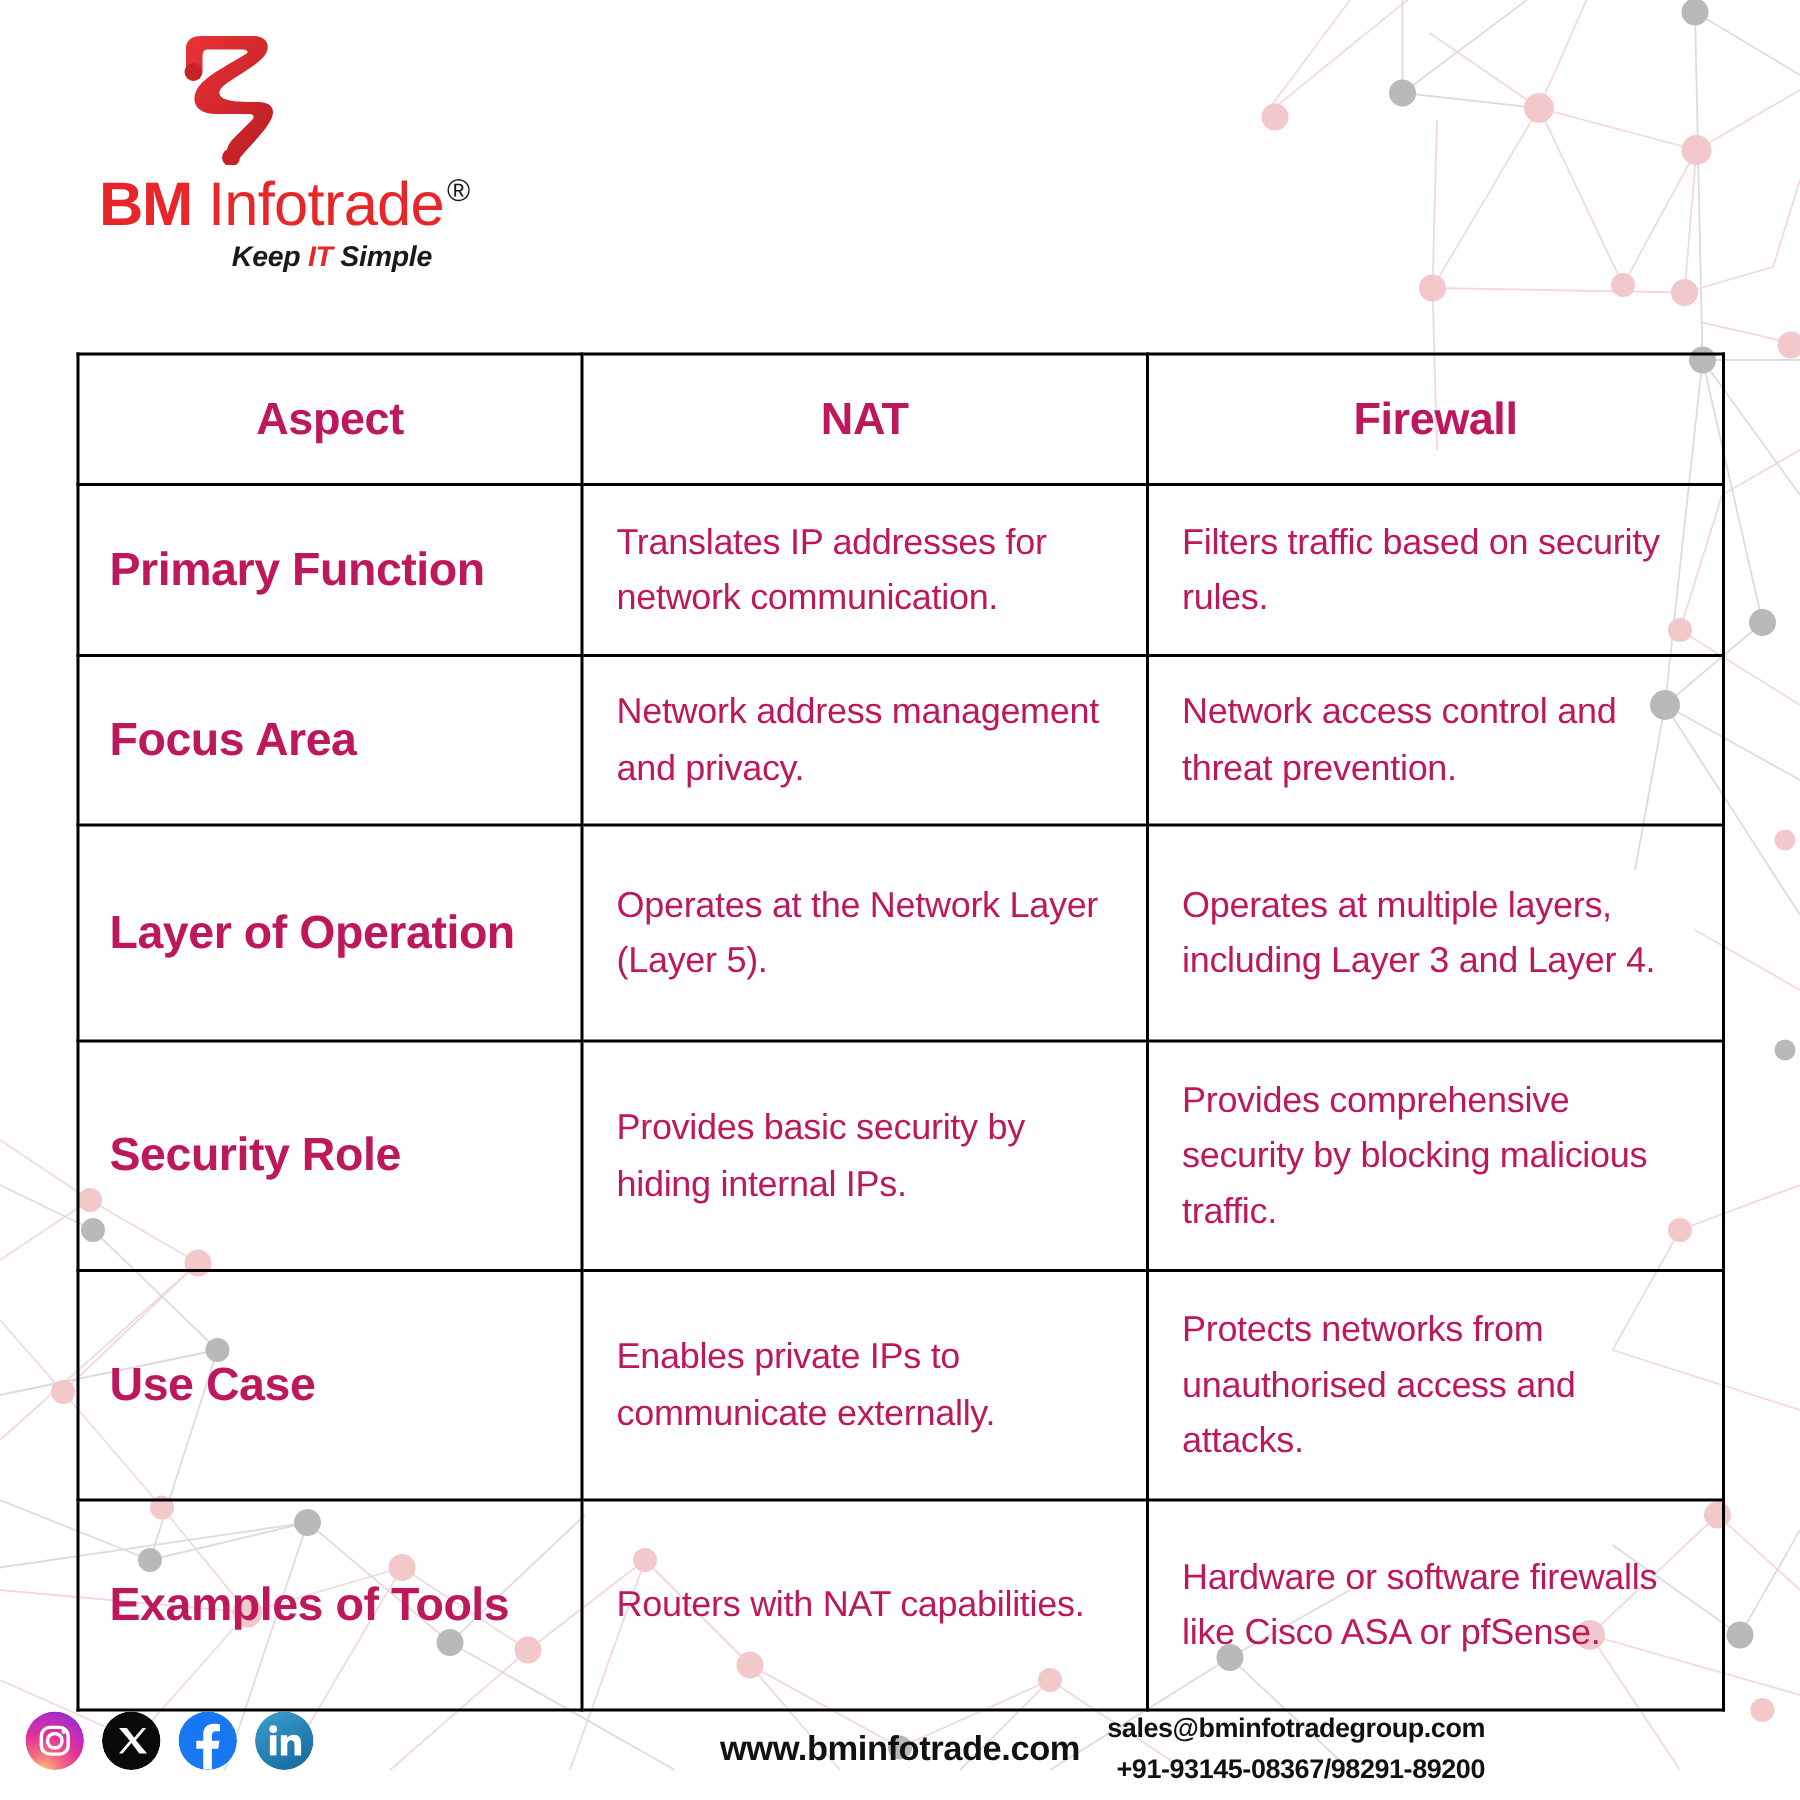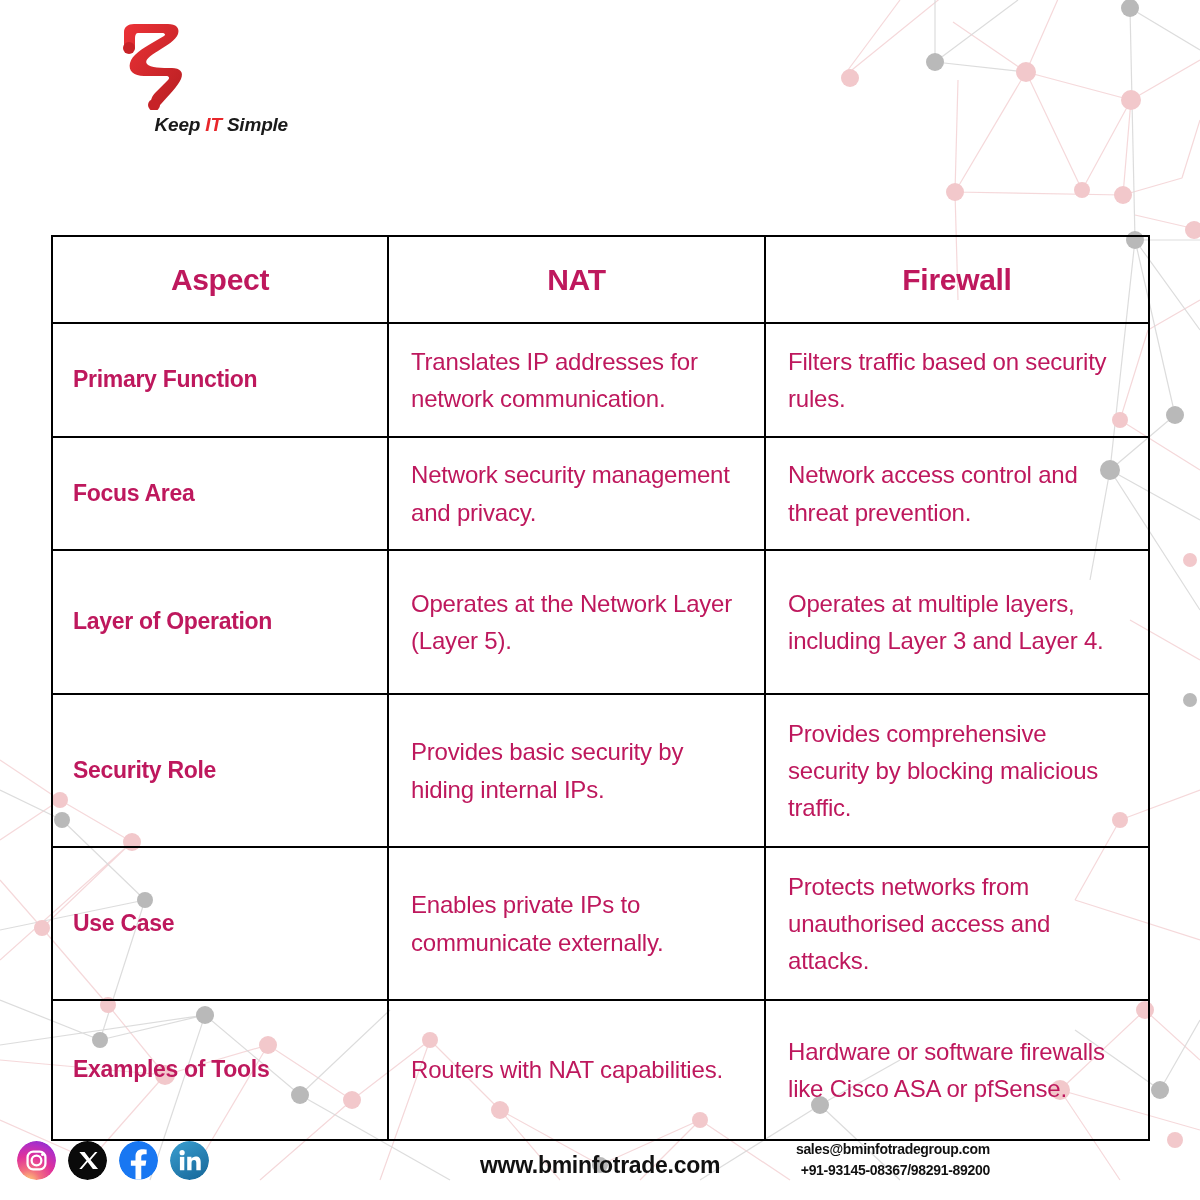--- a/index.html
+++ b/index.html
@@ -107,21 +107,21 @@
 
   .compare-table tbody td {
     font-size: 24px;
     line-height: 1.55;
     font-weight: 400;
     letter-spacing: -0.2px;
     padding: 14px 22px;
   }
   .compare-table tbody td.aspect-cell {
     font-weight: 700;
-    font-size: 23px;
+    font-size: 31px;
     letter-spacing: -0.3px;
     padding-left: 20px;
   }
 
   .r-h1 { height: 114px; }
   .r-h2 { height: 113px; }
   .r-h3 { height: 144px; }
   .r-h4 { height: 153px; }
   .r-h5 { height: 153px; }
   .r-h6 { height: 140px; }
@@ -159,21 +159,21 @@
     font-weight: 700;
     color: #111111;
     letter-spacing: -0.3px;
   }
 
   .footer-contact {
     position: absolute;
     right: 8px;
     top: 14px;
     text-align: right;
-    font-size: 14px;
+    font-size: 18px;
     font-weight: 700;
     color: #111111;
     line-height: 1.5;
     letter-spacing: -0.3px;
   }
 </style>
 </head>
 <body>
 
 <svg id="bg-network" viewBox="0 0 1200 1200" xmlns="http://www.w3.org/2000/svg">
@@ -264,20 +264,21 @@
                C36 50 48 50 58 50 C66 50 70 54 67 61
                C64 68 54 78 47 86 C44 90 40 90 38 86
                C36 82 38 78 42 74 L54 62 C56 60 55 58 52 58
                L30 58 C20 58 14 53 16 45 C18 37 28 31 38 25
                L50 18 C52 17 51 15 48 15 L24 15
                C22 15 21 17 21 20 L21 28 C21 33 17 36 13 34
                C10 32 10 28 10 24 Z" fill="url(#lgRed)"></path>
       <circle cx="15" cy="30" r="6" fill="#c72227"></circle>
       <circle cx="40" cy="87" r="6" fill="#c72227"></circle>
     </svg>
+    <div class="logo-wordmark"><span class="bm">BM</span><span class="lt"> Infotrade</span><span class="reg">®</span></div>
     <div class="logo-tagline"><span>Keep </span><span class="it">IT</span><span> Simple</span></div>
   </div>
 
   <table class="compare-table">
     <colgroup>
       <col class="c-aspect">
         <col class="c-nat">
         <col class="c-fw">
     </colgroup>
     <thead>
@@ -288,21 +289,21 @@
       </tr>
     </thead>
     <tbody>
       <tr class="r-h1">
         <td class="aspect-cell">Primary Function</td>
         <td>Translates IP addresses for network communication.</td>
         <td>Filters traffic based on security rules.</td>
       </tr>
       <tr class="r-h2">
         <td class="aspect-cell">Focus Area</td>
-        <td>Network security management and privacy.</td>
+        <td>Network address management and privacy.</td>
         <td>Network access control and threat prevention.</td>
       </tr>
       <tr class="r-h3">
         <td class="aspect-cell">Layer of Operation</td>
         <td>Operates at the Network Layer (Layer 5).</td>
         <td>Operates at multiple layers, including Layer 3 and Layer 4.</td>
       </tr>
       <tr class="r-h4">
         <td class="aspect-cell">Security Role</td>
         <td>Provides basic security by hiding internal IPs.</td>

